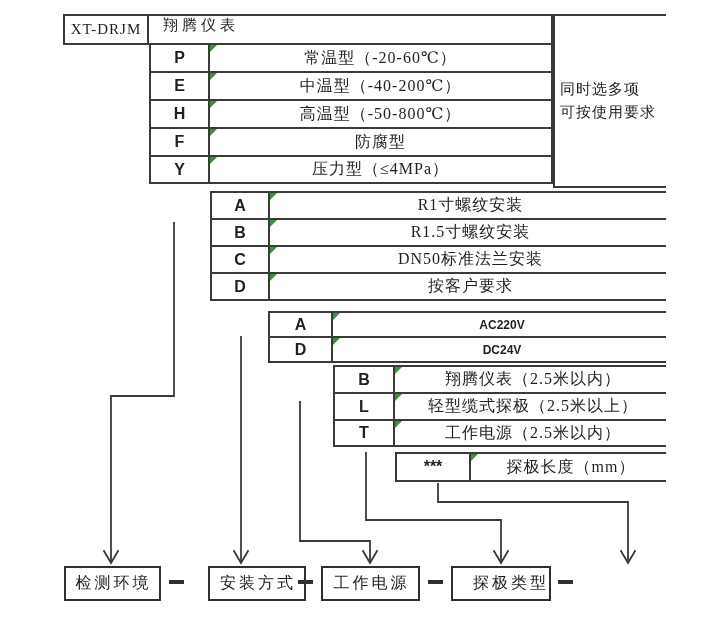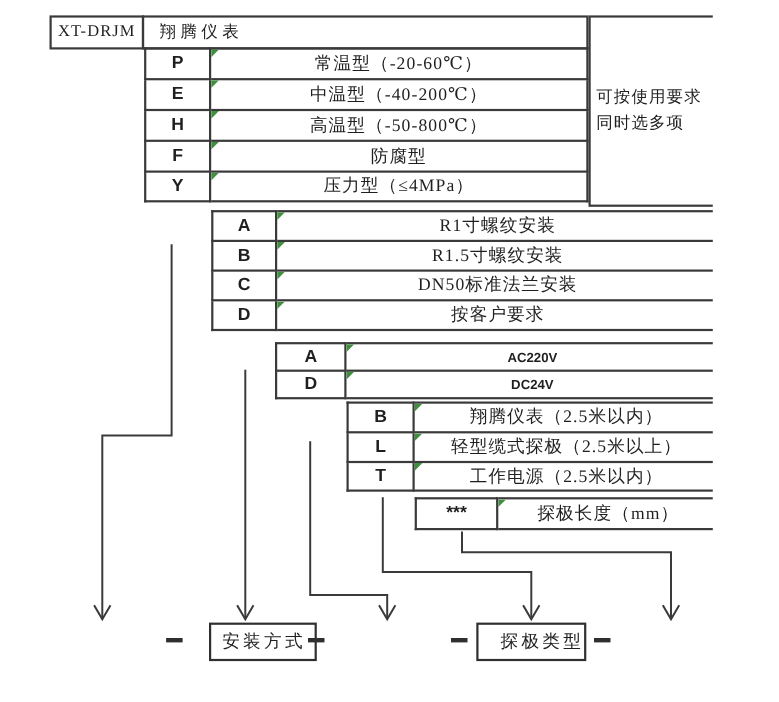--- a/index.html
+++ b/index.html
@@ -1,18 +1,18 @@
 <!DOCTYPE html>
 <html><head>
 <meta charset="utf-8">
 <style>
   html,body{margin:0;padding:0;background:#ffffff;}
   #canvas{
     position:relative;width:648px;height:638px;background:#ffffff;overflow:hidden;
-    font-family:"Liberation Serif","DejaVu Serif",serif;color:#1f1f1f;
+    font-family:"Liberation Serif","DejaVu Serif",serif;color:#1f1f1f;margin-left:18px;
   }
   table.grid{
     position:absolute;border-collapse:collapse;table-layout:fixed;
   }
   table.grid td{
     border:2px solid #3a3a3a;padding:0;vertical-align:middle;
     font-size:16px;color:#1f1f1f;overflow:hidden;white-space:nowrap;
   }
   td.code{
     text-align:center;
@@ -28,21 +28,21 @@
     position:absolute;top:0;left:0;width:0;height:0;
     border-top:7px solid #3f8f3f;border-right:7px solid transparent;
   }
   .model-cell{
     position:absolute;left:45px;top:14px;width:86px;height:31px;box-sizing:border-box;
     border:2px solid #3a3a3a;display:flex;align-items:center;justify-content:center;
     font-size:15px;letter-spacing:1px;
   }
   .brand-cell{
     position:absolute;left:129px;top:14px;width:406px;height:31px;box-sizing:border-box;
-    border:2px solid #3a3a3a;display:flex;align-items:center;
+    border:2px solid #3a3a3a;display:flex;
     padding-left:14px;font-size:15px;letter-spacing:4px;
   }
   .note-box{
     position:absolute;left:535px;top:14px;width:120px;height:174px;box-sizing:border-box;
     border:2px solid #3a3a3a;display:flex;flex-direction:column;justify-content:center;
     padding-left:5px;font-size:15px;line-height:23px;letter-spacing:1px;
   }
   .label-box{
     position:absolute;top:566px;height:35px;box-sizing:border-box;
     border:2px solid #2f2f2f;display:flex;align-items:center;justify-content:center;
@@ -59,22 +59,22 @@
 <div id="canvas">
 
   <div class="model-cell">
     <span>XT-DRJM</span>
   </div>
   <div class="brand-cell">
     <span>翔腾仪表</span>
   </div>
 
   <div class="note-box">
+    <span>同时选多项</span>
     <span>可按使用要求</span>
-    <span>同时选多项</span>
   </div>
 
   <table class="grid" style="left:131px;top:43px;width:404px;">
     <tbody>
         <tr>
       <td class="code" style="width:57px;height:26px;">P</td>
       <td class="desc"><span class="tri"></span><span>常温型（-20-60℃）</span></td>
     </tr>
     <tr>
       <td class="code" style="height:26px;">E</td>
@@ -163,24 +163,30 @@
       <polyline points="216,551 223,563 230,551"></polyline>
       <path d="M282,402 L282,541 L352,541 L352,560"></path>
       <polyline points="345,551 352,563 359,551"></polyline>
       <path d="M348,453 L348,520 L483,520 L483,560"></path>
       <polyline points="476,551 483,563 490,551"></polyline>
       <path d="M420,484 L420,502 L610,502 L610,560"></path>
       <polyline points="603,551 610,563 617,551"></polyline>
     </g>
   </svg>
 
+  <div class="label-box" style="left:46px;width:97px;">
+    <span>检测环境</span>
+  </div>
   <div class="dash" style="left:151px;"></div>
   <div class="label-box" style="left:190px;width:98px;justify-content:center;">
     <span>安装方式</span>
   </div>
   <div class="dash" style="left:280px;"></div>
+  <div class="label-box" style="left:303px;width:99px;">
+    <span>工作电源</span>
+  </div>
   <div class="dash" style="left:410px;"></div>
   <div class="label-box" style="left:433px;width:100px;justify-content:flex-end;">
     <span>探极类型</span>
   </div>
   <div class="dash" style="left:540px;"></div>
 
 </div>
 
 </body></html>

